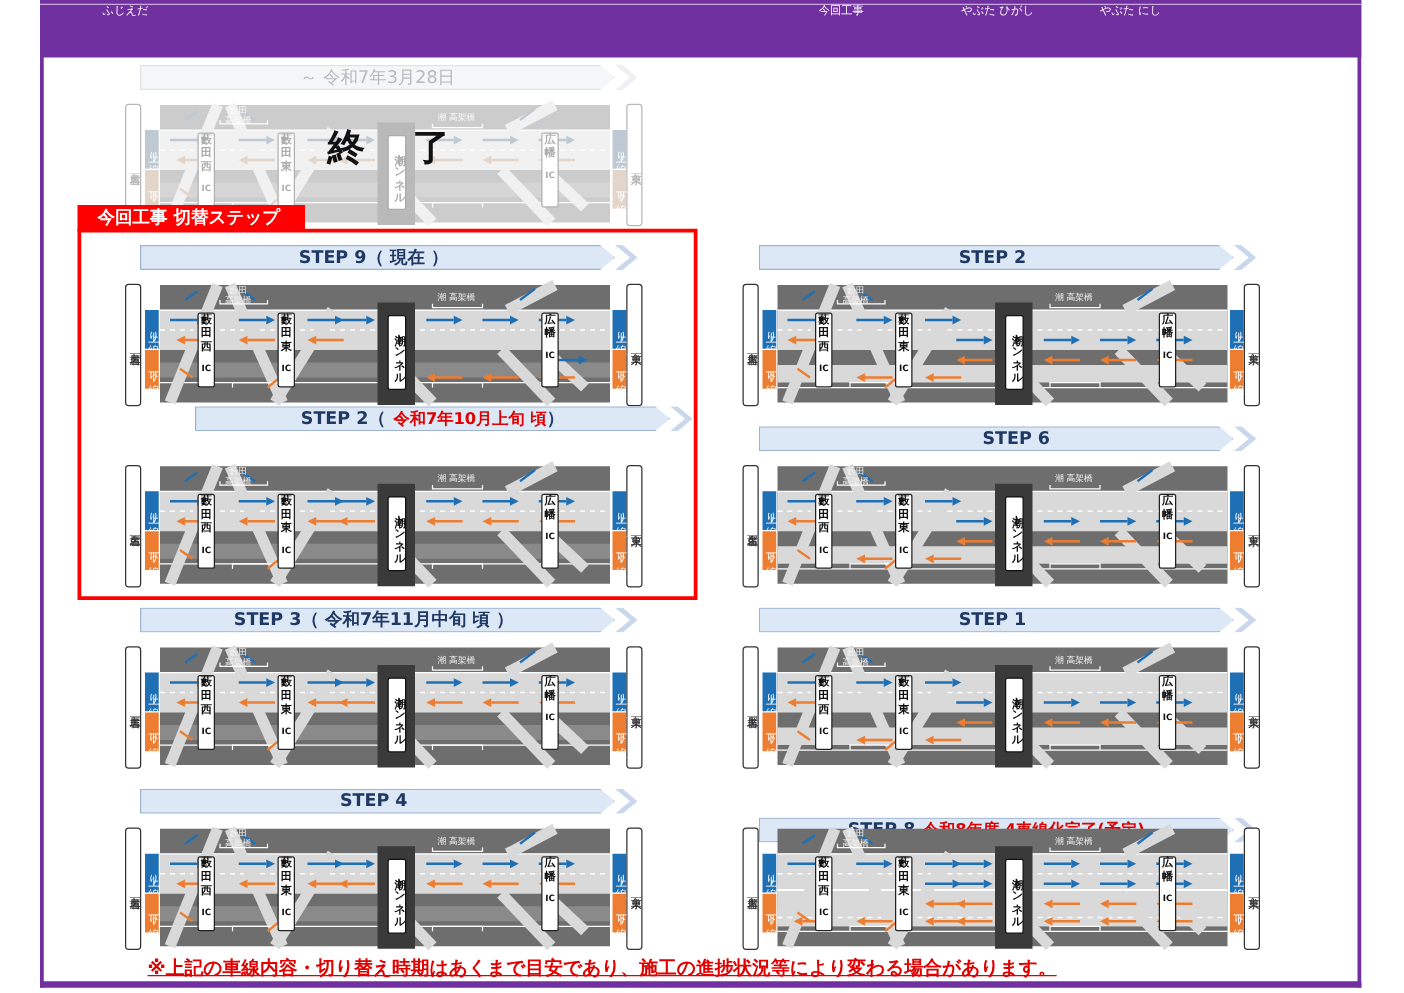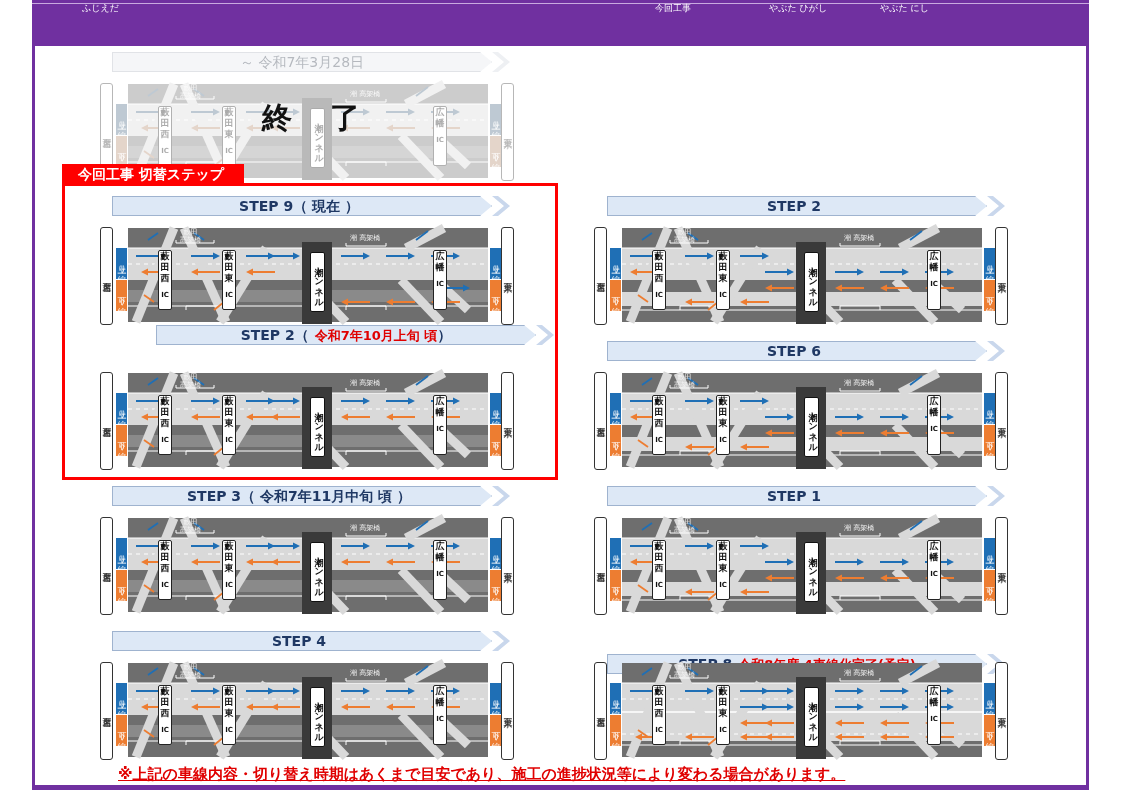--- a/index.html
+++ b/index.html
@@ -577,21 +577,21 @@
       </div>
       <div class="tunnel" style="left:206px;top:22px;">
         <div class="inner">潮トンネル</div>
       </div>
       <div class="brlabel" style="left:84px;top:8px;">藪田<br>高架橋</div>
       <div class="brlabel" style="left:254px;top:14px;">潮 高架橋</div>
     </div>
     <div class="banner" style="left: 607px; top: 341px; width: 398px;">
       <div class="bar" style="width:380px;"></div>
       <div class="chev" style="left:380px"></div>
-      <div class="txt" style="width:380px;"><span>STEP 6</span><span class="red"></span></div>
+      <div class="txt" style="width:380px;padding-left:19px;"><span>STEP 6</span><span class="red"></span></div>
     </div>
     <div class="diag" style="left: 590px; top: 365px;">
       <svg width="420" height="110" viewBox="0 0 420 110">
         <rect x="32" y="8" width="360" height="94" fill="#6e6e6e"></rect>
         <rect x="32" y="28" width="360" height="32" fill="#d9d9d9"></rect>
         <rect x="32" y="72" width="360" height="14" fill="#d9d9d9"></rect>
         <line x1="32" y1="44" x2="392" y2="44" stroke="#fff" stroke-width="1.2" stroke-dasharray="4,4"></line>
         <line x1="32" y1="28" x2="392" y2="28" stroke="#fff" stroke-width="1"></line>
         <line x1="32" y1="90" x2="392" y2="90" stroke="#fff" stroke-width="1"></line>
         <line x1="40" y1="102" x2="78" y2="8" stroke="#d9d9d9" stroke-width="9"></line>

